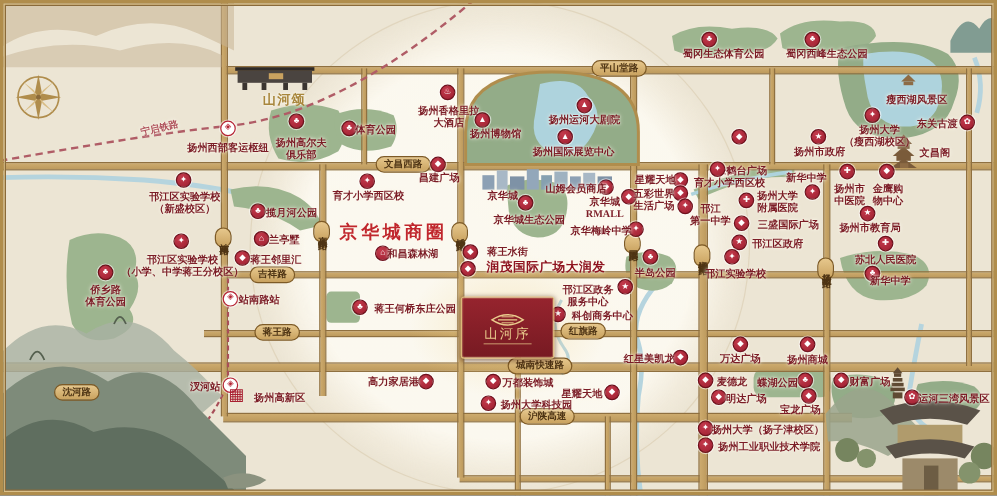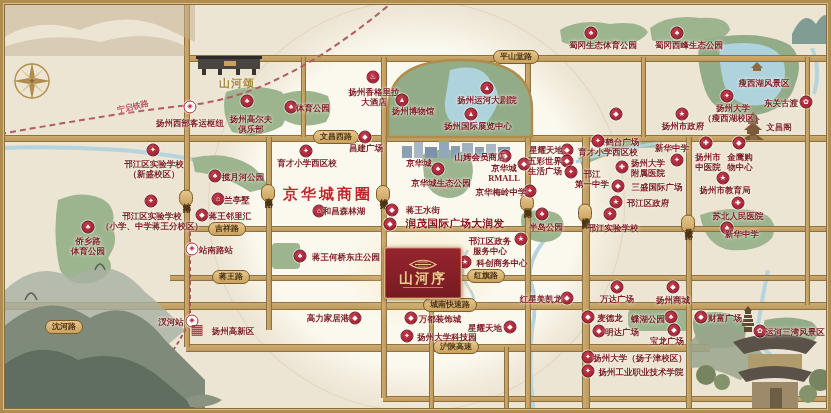--- a/index.html
+++ b/index.html
@@ -39,21 +39,21 @@
     color:#fff;font-size:7px;line-height:10px;text-align:center;box-shadow:0 0 0 1px rgba(255,255,255,.55);
   }
   .mk.metro{background:#fff;border:1.5px solid #b52232;color:#b52232;font-size:7px;line-height:9px;}
   .mk.hq{background:none;border:none;box-shadow:none;color:#a81f30;font-size:14px;line-height:13px;width:14px;height:14px;}
   .project{
     position:absolute;left:384px;top:247px;width:76px;height:50px;z-index:14;
     background:linear-gradient(#96242e,#771a22);border:1px solid #dcb87a;border-radius:3px;
     box-shadow:0 1px 4px rgba(60,20,10,.5), inset 0 0 0 1px rgba(255,230,170,.25);
     display:flex;flex-direction:column;align-items:center;justify-content:center;gap:1px;
   }
-  .project .pname{color:#e9cb8c;font-size:14px;font-weight:bold;letter-spacing:2px;line-height:1;}
+  .project .pname{color:#e9cb8c;font-size:11px;font-weight:normal;letter-spacing:2px;line-height:1;}
   .project .pline{width:40px;height:1px;background:rgba(233,203,140,.6);}
   .glow{position:absolute;left:341px;top:212px;width:165px;height:120px;z-index:6;border-radius:50%;
     background:radial-gradient(closest-side,rgba(240,212,140,.4),rgba(240,212,140,0));}
 </style>
 </head>
 <body>
 
 <div class="stage">
 
   <div class="halo" style="left:208px;top:0px;width:415px;height:410px;background:radial-gradient(closest-side,rgba(252,249,240,.95) 78%,rgba(246,240,226,.5) 92%,rgba(230,220,198,0) 100%);border:1px solid rgba(190,168,125,.25);"></div>

